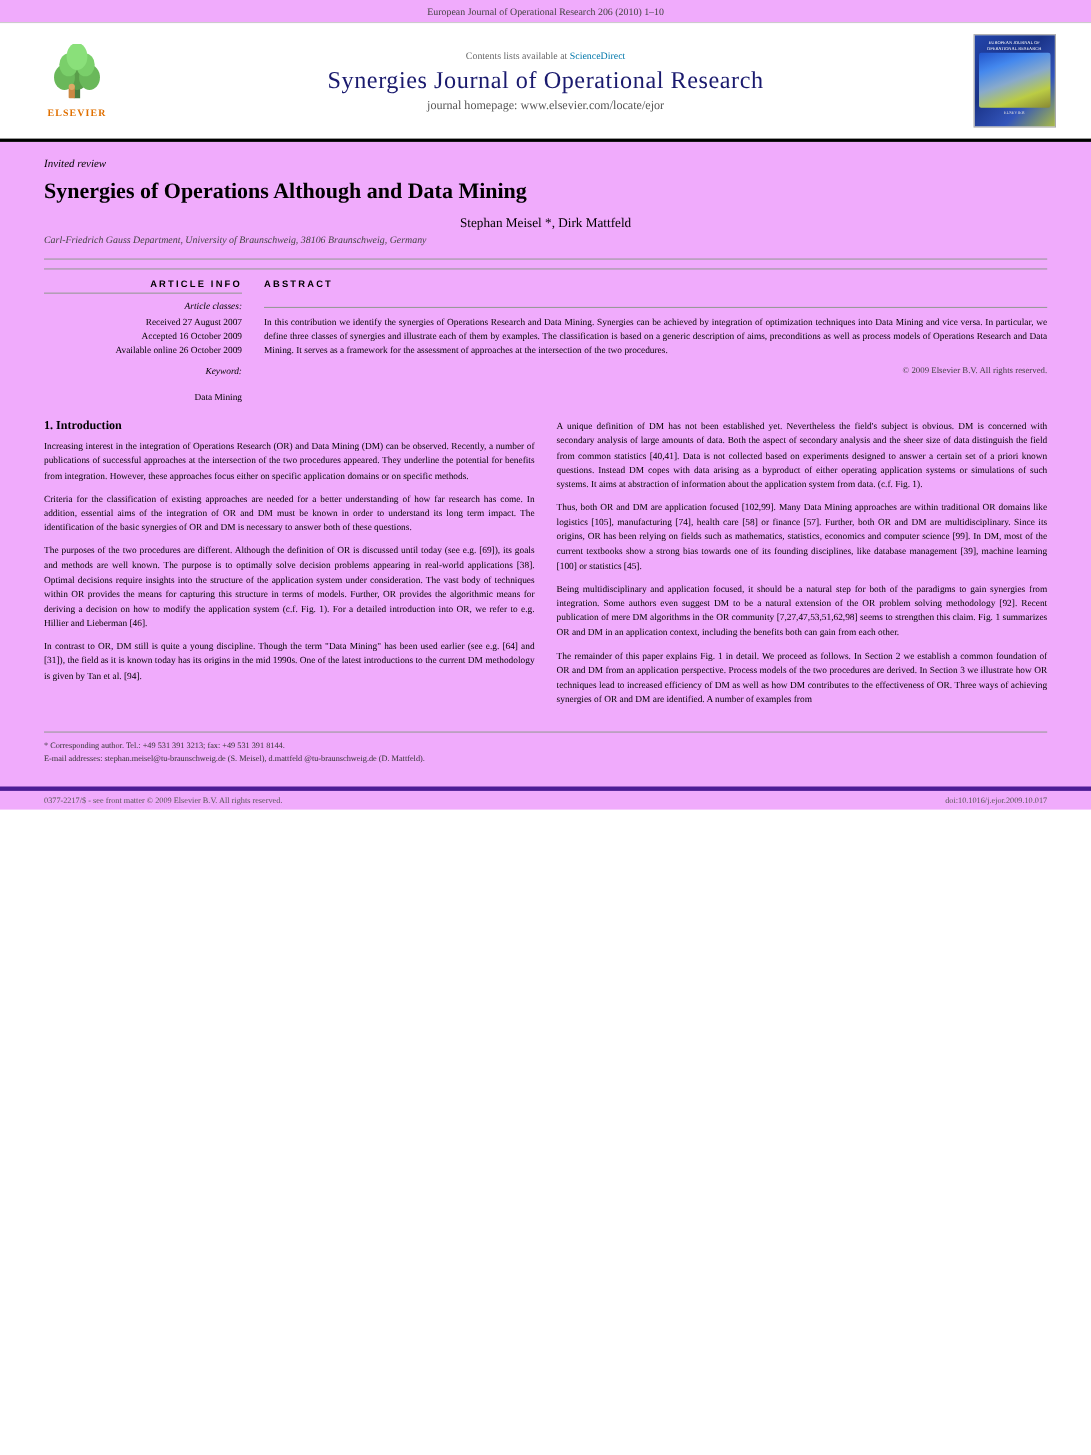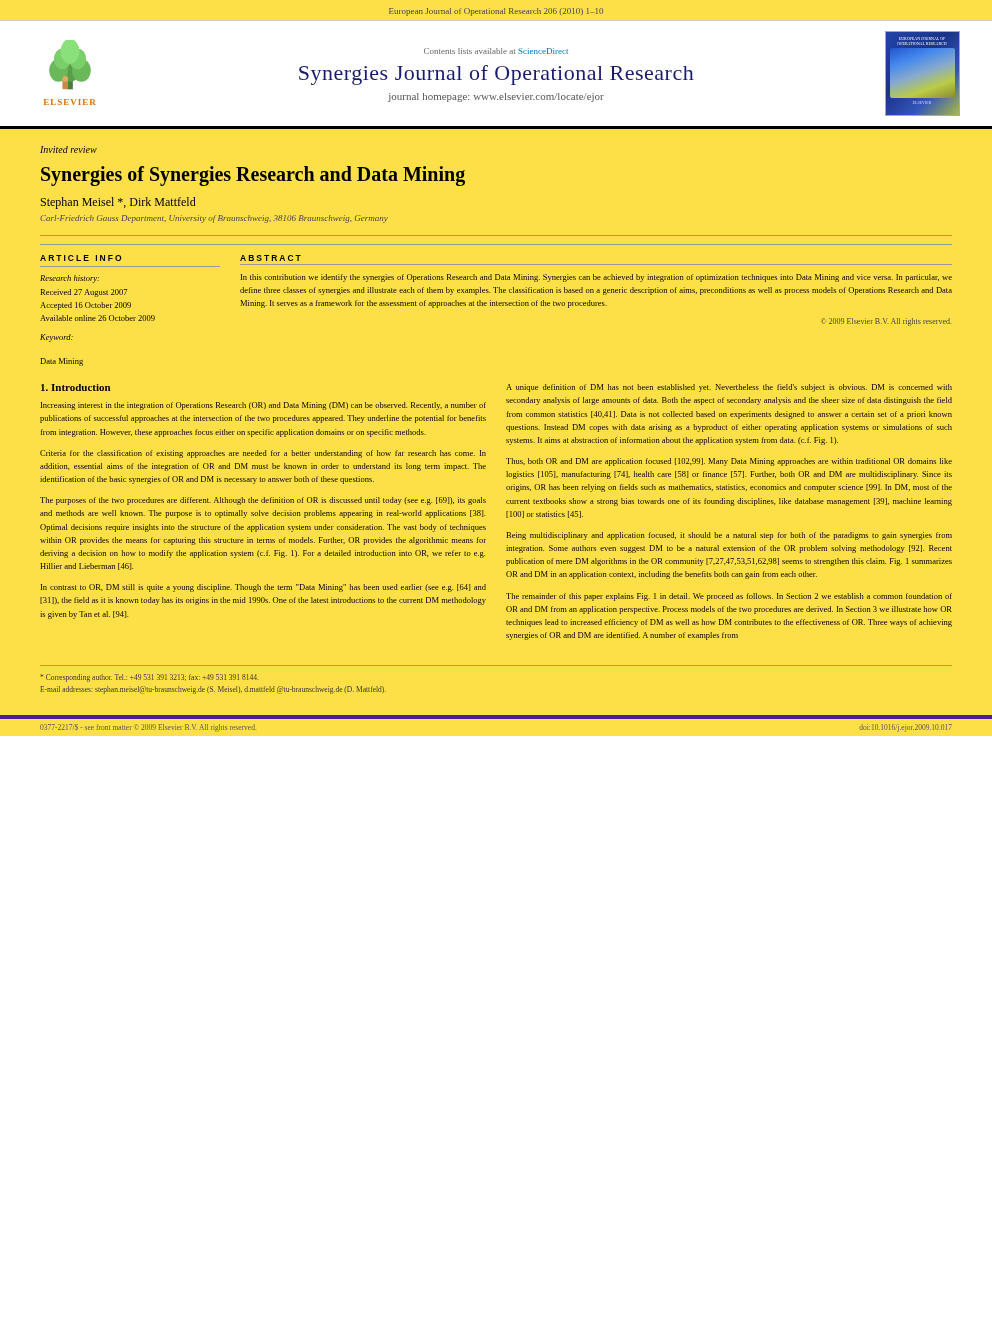--- a/index.html
+++ b/index.html
@@ -8,21 +8,21 @@
       font-family: 'Times New Roman', Times, serif;
       font-size: 10px;
       color: #000;
       width: 992px;
       min-height: 1323px;
     }
 
     .page-wrapper {
       width: 992px;
       padding: 0;
-      background: #fde047;
+      background: #f0abfc;
     }
 
     
     .top-bar {
       text-align: center;
       font-size: 9px;
       color: #444;
       padding: 6px 0 4px 0;
       border-bottom: 1px solid #ccc;
     }
@@ -125,20 +125,21 @@
       font-size: 20px;
       font-family: 'Times New Roman', serif;
       font-weight: bold;
       margin-bottom: 8px;
       line-height: 1.3;
     }
 
     .authors {
       font-size: 12px;
       margin-bottom: 3px;
+      text-align: center;
     }
 
     .affiliation {
       font-style: italic;
       font-size: 9px;
       color: #444;
       margin-bottom: 12px;
     }
 
     .divider-line {
@@ -152,20 +153,21 @@
       display: flex;
       gap: 20px;
       margin-bottom: 15px;
       border-top: 1px solid #999;
       padding-top: 8px;
     }
 
     .article-info-col {
       width: 180px;
       flex-shrink: 0;
+      text-align: right;
     }
 
     .article-info-col .section-heading {
       font-size: 8.5px;
       letter-spacing: 2px;
       font-family: Arial, sans-serif;
       font-weight: bold;
       text-transform: uppercase;
       border-bottom: 1px solid #999;
       padding-bottom: 3px;
@@ -198,21 +200,21 @@
       flex: 1;
     }
 
     .abstract-col .section-heading {
       font-size: 8.5px;
       letter-spacing: 2px;
       font-family: Arial, sans-serif;
       font-weight: bold;
       text-transform: uppercase;
       border-bottom: 1px solid #999;
-      padding-bottom: 1px;
+      padding-bottom: 16px;
       margin-bottom: 6px;
     }
 
     .abstract-text {
       font-size: 8.5px;
       line-height: 1.55;
       text-align: justify;
     }
 
     .copyright-line {
@@ -310,31 +312,31 @@
         <div style="font-size:4px; color:#fff; text-align:center; line-height:1.3; margin-bottom:2px;">EUROPEAN JOURNAL OF<br>OPERATIONAL RESEARCH</div>
         <div style="width:100%; height:50px; background: linear-gradient(160deg, #2255cc, #4488ee, #88aacc, #bbcc44, #888833); border-radius:2px;"></div>
         <div style="font-size:4px; color:#ddd; margin-top:2px; text-align:center;">ELSEVIER</div>
       </div>
     </div>
   </div>
 
   <div class="main-content">
 
     <div class="article-type">Invited review</div>
-    <div class="article-title">Synergies of Synergies Research and Data Mining</div>
+    <div class="article-title">Synergies of Operations Although and Data Mining</div>
     <div class="authors">Stephan Meisel *, Dirk Mattfeld</div>
     <div class="affiliation">Carl-Friedrich Gauss Department, University of Braunschweig, 38106 Braunschweig, Germany</div>
 
     <hr class="divider-line">
 
     <div class="article-meta-section">
 
       <div class="article-info-col">
         <div class="section-heading">ARTICLE INFO</div>
-        <div class="history-label">Research history:</div>
+        <div class="history-label">Article classes:</div>
         <div class="history-item">Received 27 August 2007</div>
         <div class="history-item">Accepted 16 October 2009</div>
         <div class="history-item">Available online 26 October 2009</div>
         <div class="keyword-label">Keyword:</div>
         <div class="keyword-value">Data Mining</div>
       </div>
 
       <div class="abstract-col">
         <div class="section-heading">ABSTRACT</div>
         <div class="abstract-text">In this contribution we identify the synergies of Operations Research and Data Mining. Synergies can be achieved by integration of optimization techniques into Data Mining and vice versa. In particular, we define three classes of synergies and illustrate each of them by examples. The classification is based on a generic description of aims, preconditions as well as process models of Operations Research and Data Mining. It serves as a framework for the assessment of approaches at the intersection of the two procedures.</div>

